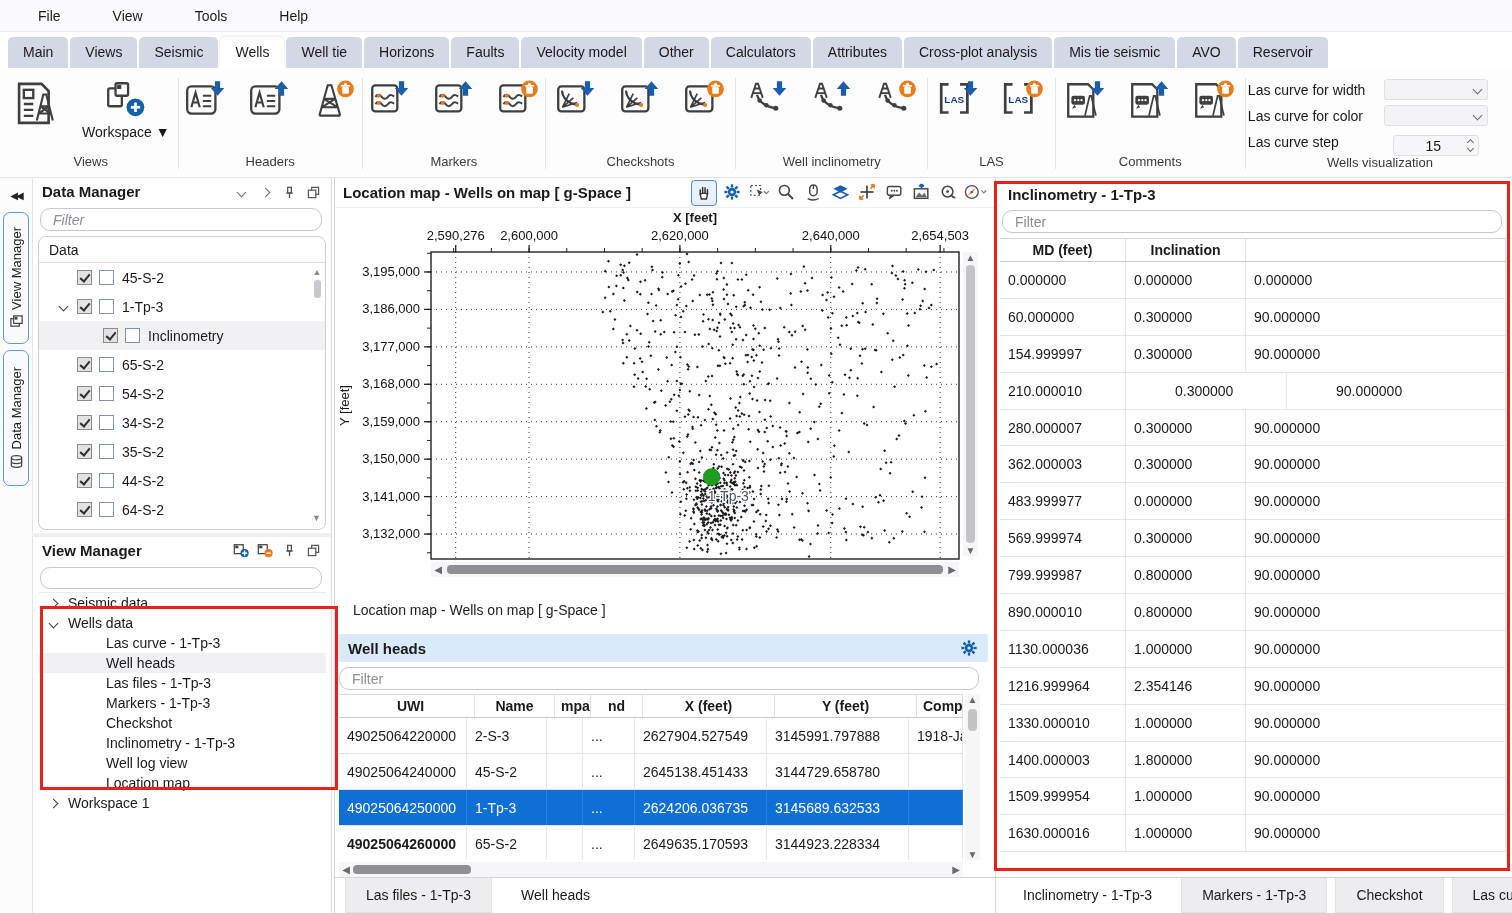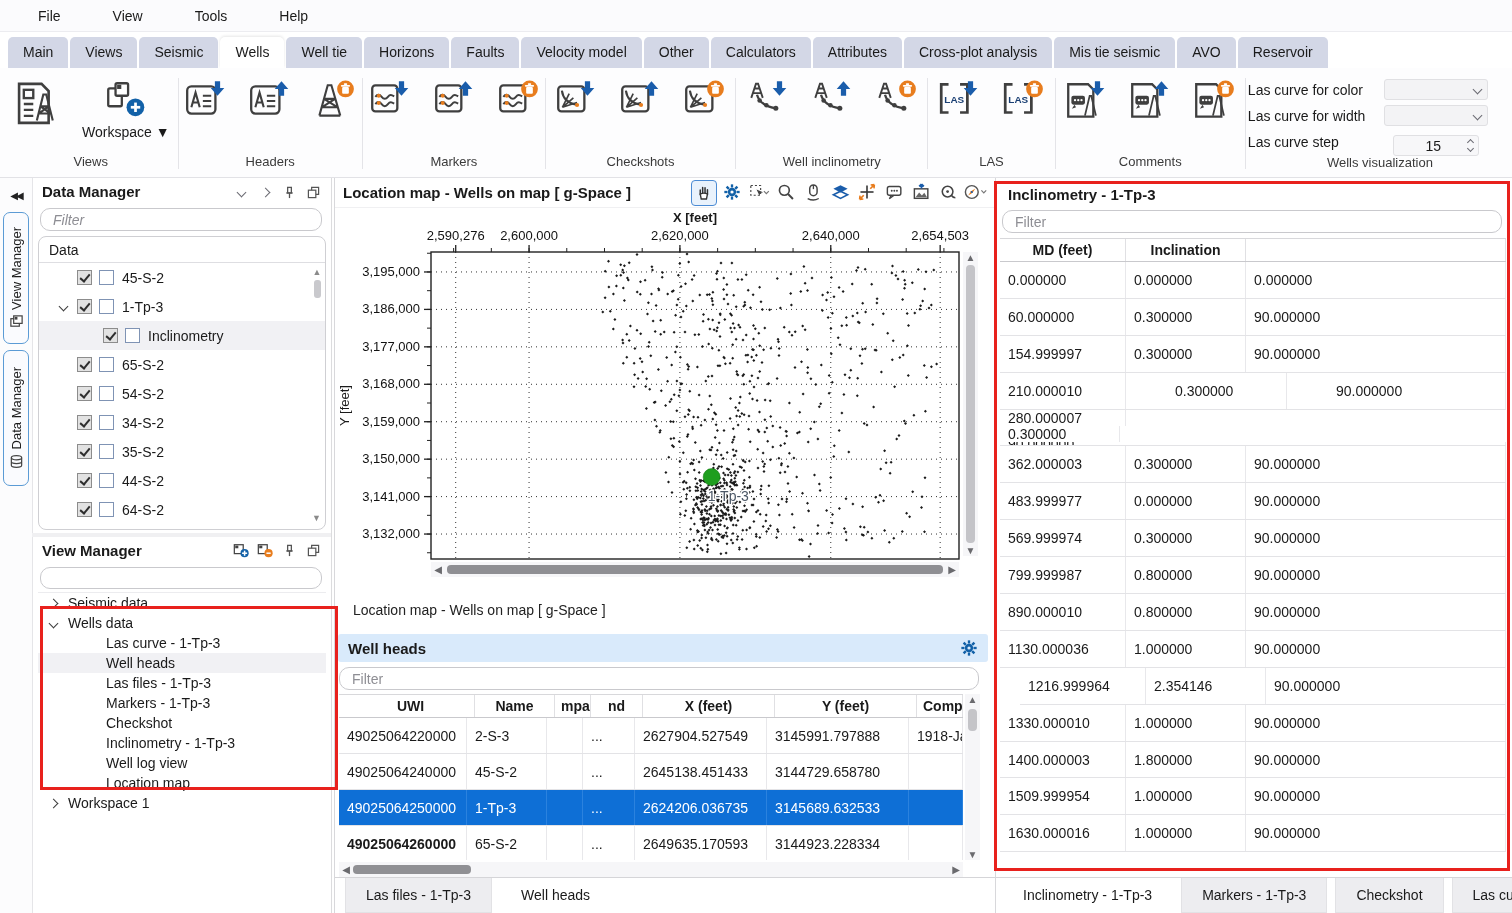--- a/index.html
+++ b/index.html
@@ -352,28 +352,28 @@
               <rect x="31.4" y="3" width="3.2" height="1.6" rx="0.7" fill="#fff"></rect>
             </svg>
           </button>
         </div>
         <div class="tg-label">Comments</div>
       </div>
       <div class="tsep"></div>
       <div class="tgroup" style="width: 268px;">
         <div class="settings-rows">
           <div class="srow">
-            <span class="slabel">Las curve for color</span>
+            <span class="slabel">Las curve for width</span>
             <div class="sel">
               <span></span>
               <span class="chv down"></span>
             </div>
           </div>
           <div class="srow">
-            <span class="slabel">Las curve for width</span>
+            <span class="slabel">Las curve for color</span>
             <div class="sel">
               <span></span>
               <span class="chv down"></span>
             </div>
           </div>
           <div class="srow">
             <span class="slabel">Las curve step</span>
             <div class="spinbox">
               <span class="spinval">15</span>
               <span class="carets">
@@ -882,21 +882,21 @@
           <div class="gt-row" style="height: 36.9px;">
             <div class="gt-c" style="width: 126px;">154.999997</div>
             <div class="gt-c" style="width: 120px;">0.300000</div>
             <div class="gt-c" style="width: auto; flex: 1 1 0%;">90.000000</div>
           </div>
           <div class="gt-row" style="height: 36.9px; gap: 41px;">
             <div class="gt-c" style="width: 126px;">210.000010</div>
             <div class="gt-c" style="width: 120px;">0.300000</div>
             <div class="gt-c" style="width: auto; flex: 1 1 0%;">90.000000</div>
           </div>
-          <div class="gt-row" style="height: 36.9px; flex-direction: column;">
+          <div class="gt-row" style="height: 36.9px;">
             <div class="gt-c" style="width: 126px;">280.000007</div>
             <div class="gt-c" style="width: 120px;">0.300000</div>
             <div class="gt-c" style="width: auto; flex: 1 1 0%;">90.000000</div>
           </div>
           <div class="gt-row" style="height: 36.9px;">
             <div class="gt-c" style="width: 126px;">362.000003</div>
             <div class="gt-c" style="width: 120px;">0.300000</div>
             <div class="gt-c" style="width: auto; flex: 1 1 0%;">90.000000</div>
           </div>
           <div class="gt-row" style="height: 36.9px;">
@@ -917,21 +917,21 @@
           <div class="gt-row" style="height: 36.9px;">
             <div class="gt-c" style="width: 126px;">890.000010</div>
             <div class="gt-c" style="width: 120px;">0.800000</div>
             <div class="gt-c" style="width: auto; flex: 1 1 0%;">90.000000</div>
           </div>
           <div class="gt-row" style="height: 36.9px;">
             <div class="gt-c" style="width: 126px;">1130.000036</div>
             <div class="gt-c" style="width: 120px;">1.000000</div>
             <div class="gt-c" style="width: auto; flex: 1 1 0%;">90.000000</div>
           </div>
-          <div class="gt-row" style="height: 36.9px; margin-left: 20px;">
+          <div class="gt-row" style="height: 36.9px;">
             <div class="gt-c" style="width: 126px;">1216.999964</div>
             <div class="gt-c" style="width: 120px;">2.354146</div>
             <div class="gt-c" style="width: auto; flex: 1 1 0%;">90.000000</div>
           </div>
           <div class="gt-row" style="height: 36.9px;">
             <div class="gt-c" style="width: 126px;">1330.000010</div>
             <div class="gt-c" style="width: 120px;">1.000000</div>
             <div class="gt-c" style="width: auto; flex: 1 1 0%;">90.000000</div>
           </div>
           <div class="gt-row" style="height: 36.9px;">

